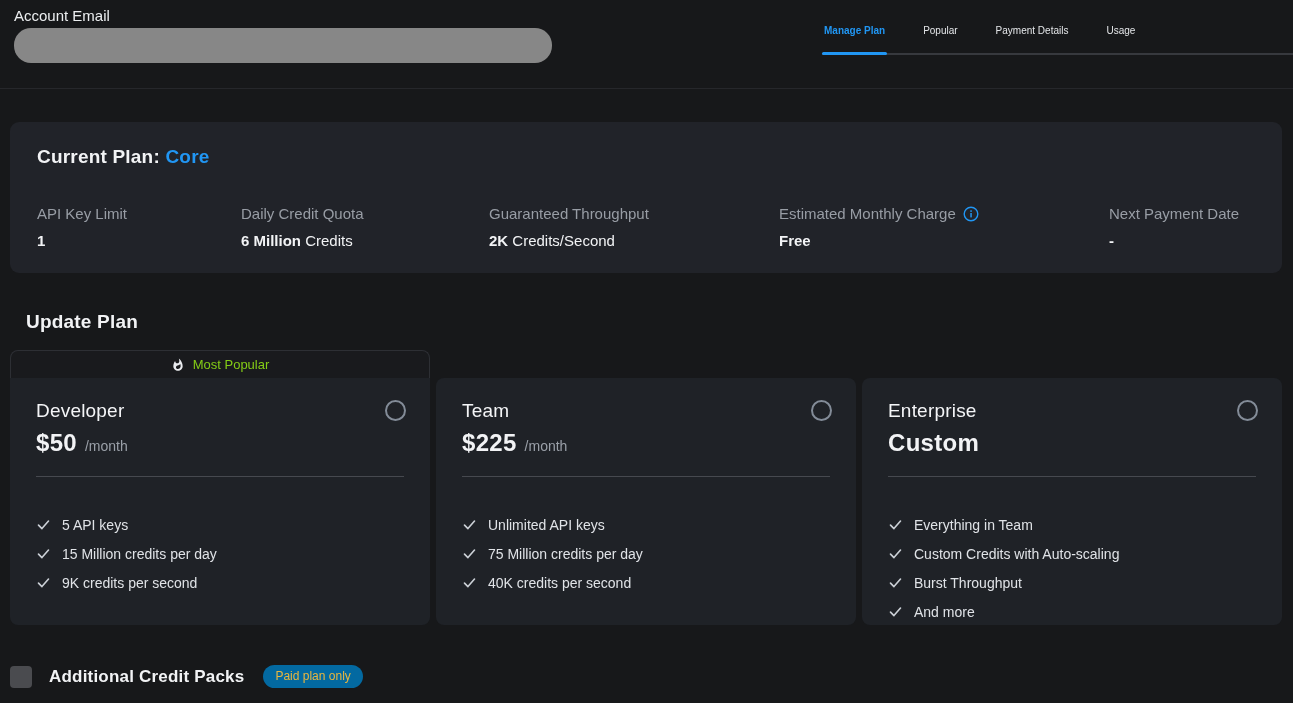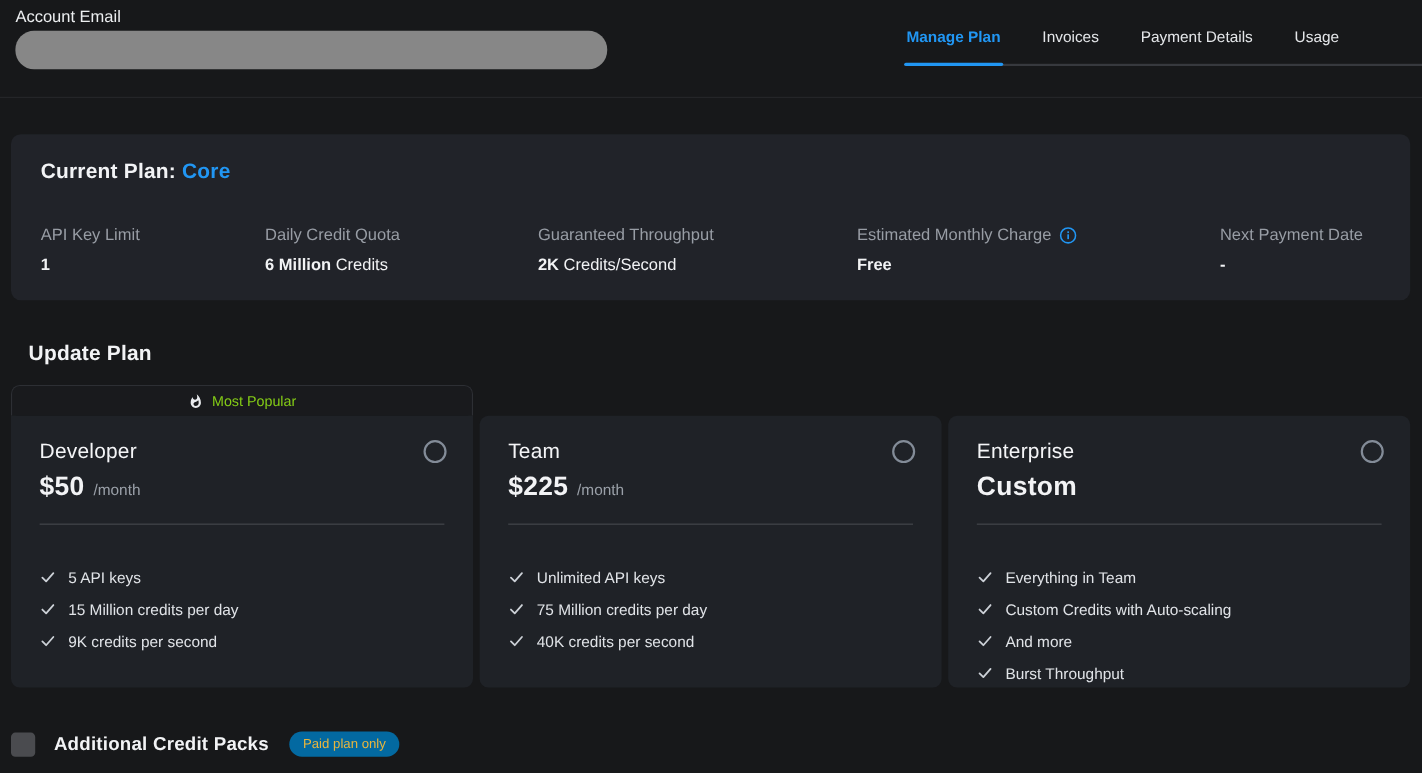--- a/index.html
+++ b/index.html
@@ -39,21 +39,21 @@
     width: 471px;
     display: flex;
     align-items: flex-start;
     gap: 34px;
     border-bottom: 2px solid #37393e;
   }
   .tab {
     background: none;
     border: none;
     font-family: inherit;
-    font-size: 14px;
+    font-size: 10px;
     color: #e4e6e9;
     padding: 25px 2px 17px 2px;
     cursor: pointer;
     position: relative;
   }
   .tab.active {
     color: #2196f3;
     font-weight: 700;
   }
   .tab.active::after {
@@ -184,21 +184,21 @@
 <div class="page">
 
   <header class="header">
     <div class="account-email-block">
       <label class="account-email-label">Account Email</label>
       <div class="account-email-input"></div>
     </div>
     <nav class="tabs">
   <button class="tab active">Manage Plan</button>
 
-  <button class="tab">Invoices</button>
+  <button class="tab">Popular</button>
 
   <button class="tab">Payment Details</button>
 
   <button class="tab">Usage</button>
 </nav>
   </header>
 
   <section class="current-plan-card">
     <div class="current-plan-title">
       <span>Current Plan: </span><span class="current-plan-name">Core</span>
@@ -382,30 +382,30 @@
     </span>
     <span>Custom Credits with Auto-scaling</span>
   </li>
 
   <li>
     <span class="check-icon">
       <svg width="15" height="15" viewBox="0 0 24 24" fill="none" stroke="#ccd1d7" stroke-width="2.6" stroke-linecap="round" stroke-linejoin="round">
         <polyline points="4,13 9.5,18.5 20,6.5"></polyline>
       </svg>
     </span>
+    <span>Burst Throughput</span>
+  </li>
+
+  <li>
+    <span class="check-icon">
+      <svg width="15" height="15" viewBox="0 0 24 24" fill="none" stroke="#ccd1d7" stroke-width="2.6" stroke-linecap="round" stroke-linejoin="round">
+        <polyline points="4,13 9.5,18.5 20,6.5"></polyline>
+      </svg>
+    </span>
     <span>And more</span>
-  </li>
-
-  <li>
-    <span class="check-icon">
-      <svg width="15" height="15" viewBox="0 0 24 24" fill="none" stroke="#ccd1d7" stroke-width="2.6" stroke-linecap="round" stroke-linejoin="round">
-        <polyline points="4,13 9.5,18.5 20,6.5"></polyline>
-      </svg>
-    </span>
-    <span>Burst Throughput</span>
   </li>
 </ul>
     </div>
   </div>
 </div>
 
   <div class="credit-packs-row">
     <button class="credit-packs-checkbox"></button>
     <span class="credit-packs-label">Additional Credit Packs</span>
     <span class="credit-packs-badge">Paid plan only</span>

